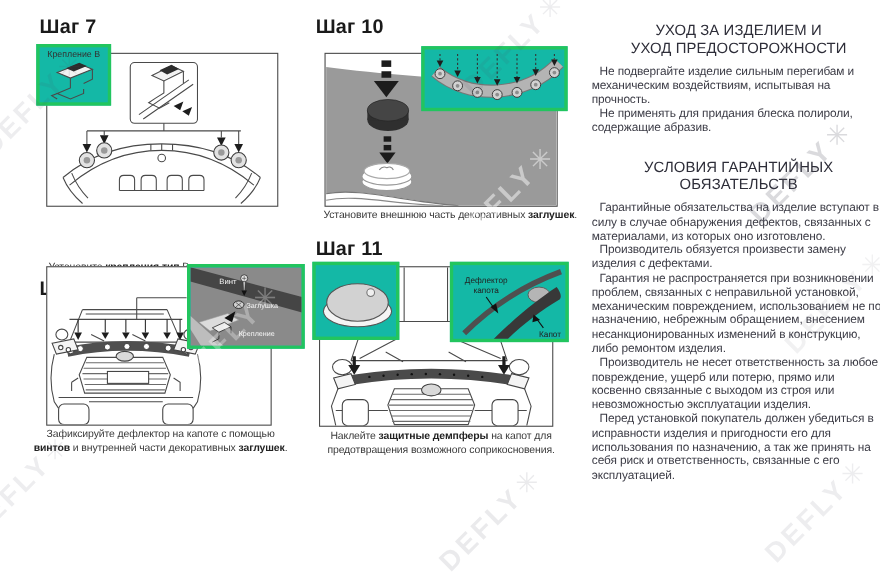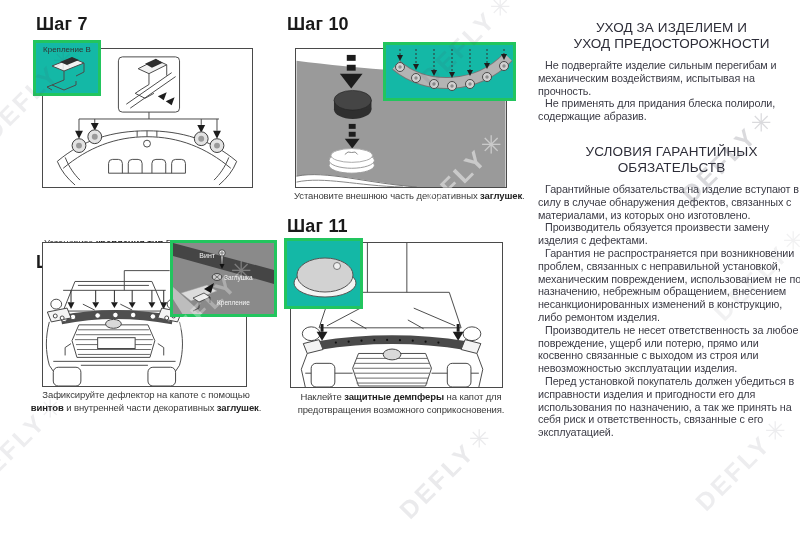--- a/index.html
+++ b/index.html
@@ -324,20 +324,34 @@
   </div>
 
   <div class="inset" style="left:284px;top:238px;width:79px;height:71px;">
     <svg viewBox="0 0 77 69" width="77" height="69">
       <ellipse cx="38" cy="42" rx="31" ry="14" fill="#f4f4f4" stroke="#555"></ellipse>
       <ellipse cx="38" cy="34" rx="28" ry="17" fill="#d2d2d2" stroke="#555"></ellipse>
       <circle cx="50" cy="25" r="3.5" fill="#efefef" stroke="#777"></circle>
     </svg>
   </div>
 
+  <div class="inset" style="left:409px;top:238px;width:108px;height:73px;">
+    <svg viewBox="0 0 106 71" width="106" height="71">
+      <ellipse cx="78" cy="27" rx="10" ry="7" fill="#b5b5b5" stroke="#555" stroke-width="0.8"></ellipse>
+      <path d="M10,62 C 30,42 60,20 98,6" stroke="#4f4f4f" stroke-width="5" fill="none"></path>
+      <path d="M34,70 C 58,46 76,32 94,20 C 97,24 99,28 97,31 C 80,41 60,56 46,71 Z" fill="#383838"></path>
+      <text x="30" y="16" text-anchor="middle" font-size="7.5" fill="#222">Дефлектор</text>
+      <text x="30" y="25" text-anchor="middle" font-size="7.5" fill="#222">капота</text>
+      <path d="M30,29 L37,39" stroke="#111" fill="none"></path>
+      <polygon points="34,38 41,44 39,35" fill="#111"></polygon>
+      <text x="78" y="65" font-size="7.5" fill="#222">Капот</text>
+      <path d="M82,57 L76,49" stroke="#111" fill="none"></path>
+      <polygon points="73,45 79,50 72,52" fill="#111"></polygon>
+    </svg>
+  </div>
 
   <div class="caption center" style="left:295px;top:390px;width:212px;">
     <span>Наклейте </span><b>защитные демпферы</b><span> на капот для</span><br>
     <span>предотвращения возможного соприкосновения.</span>
   </div>
 
   <div class="right-col">
     <div class="sec-title">
       <div>УХОД ЗА ИЗДЕЛИЕМ И</div>
       <div>УХОД ПРЕДОСТОРОЖНОСТИ</div>

